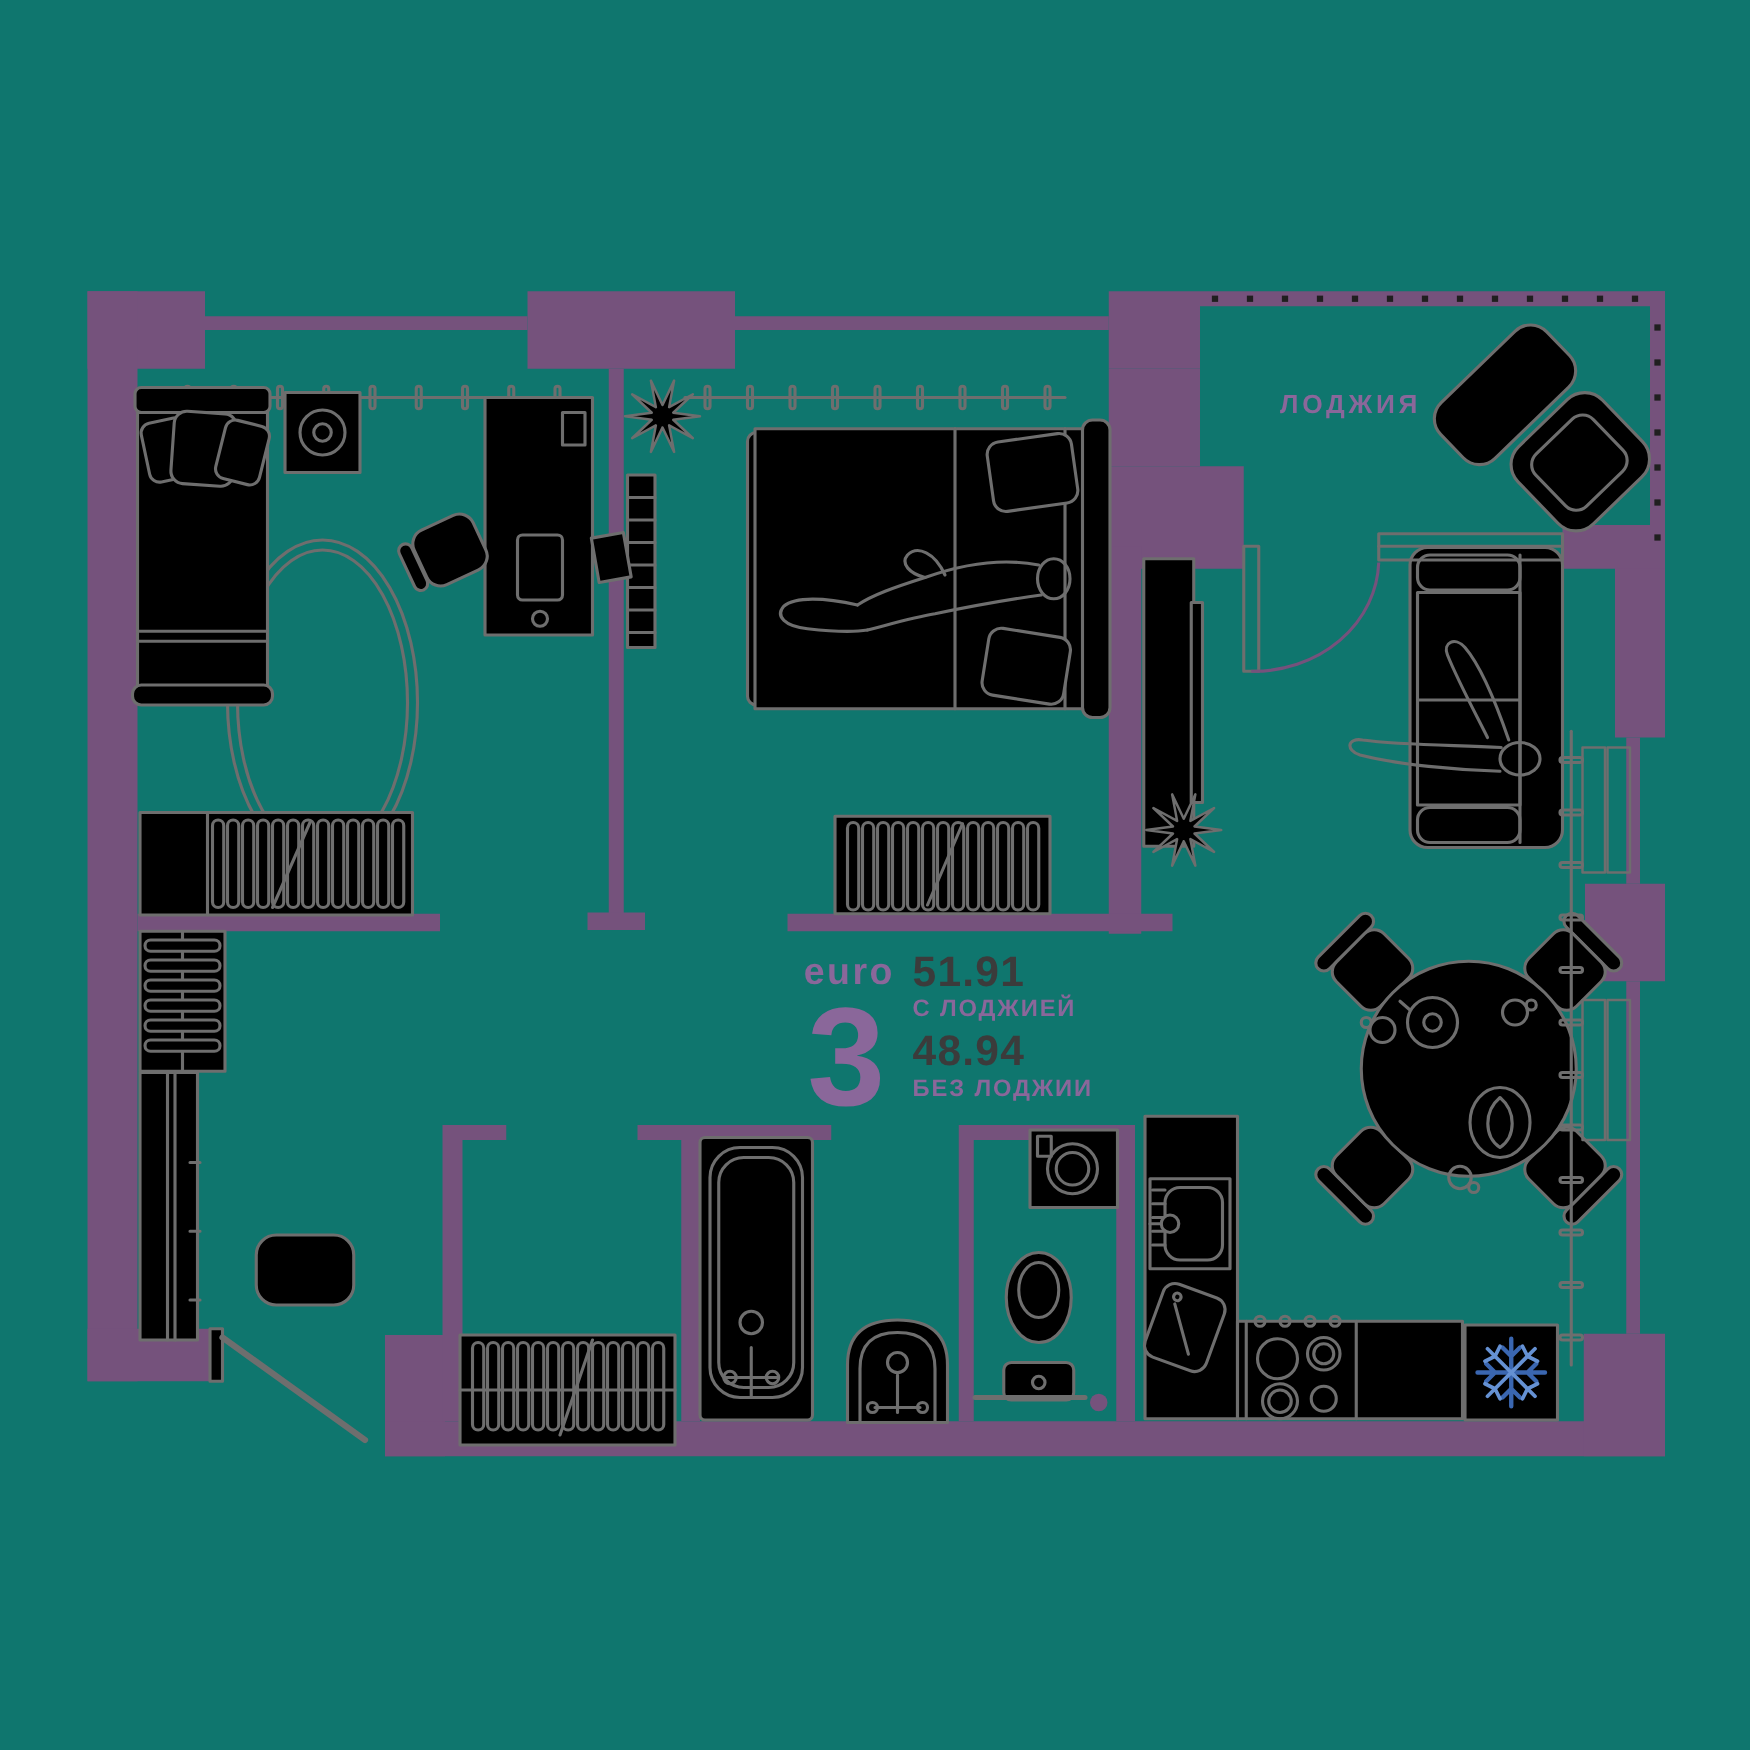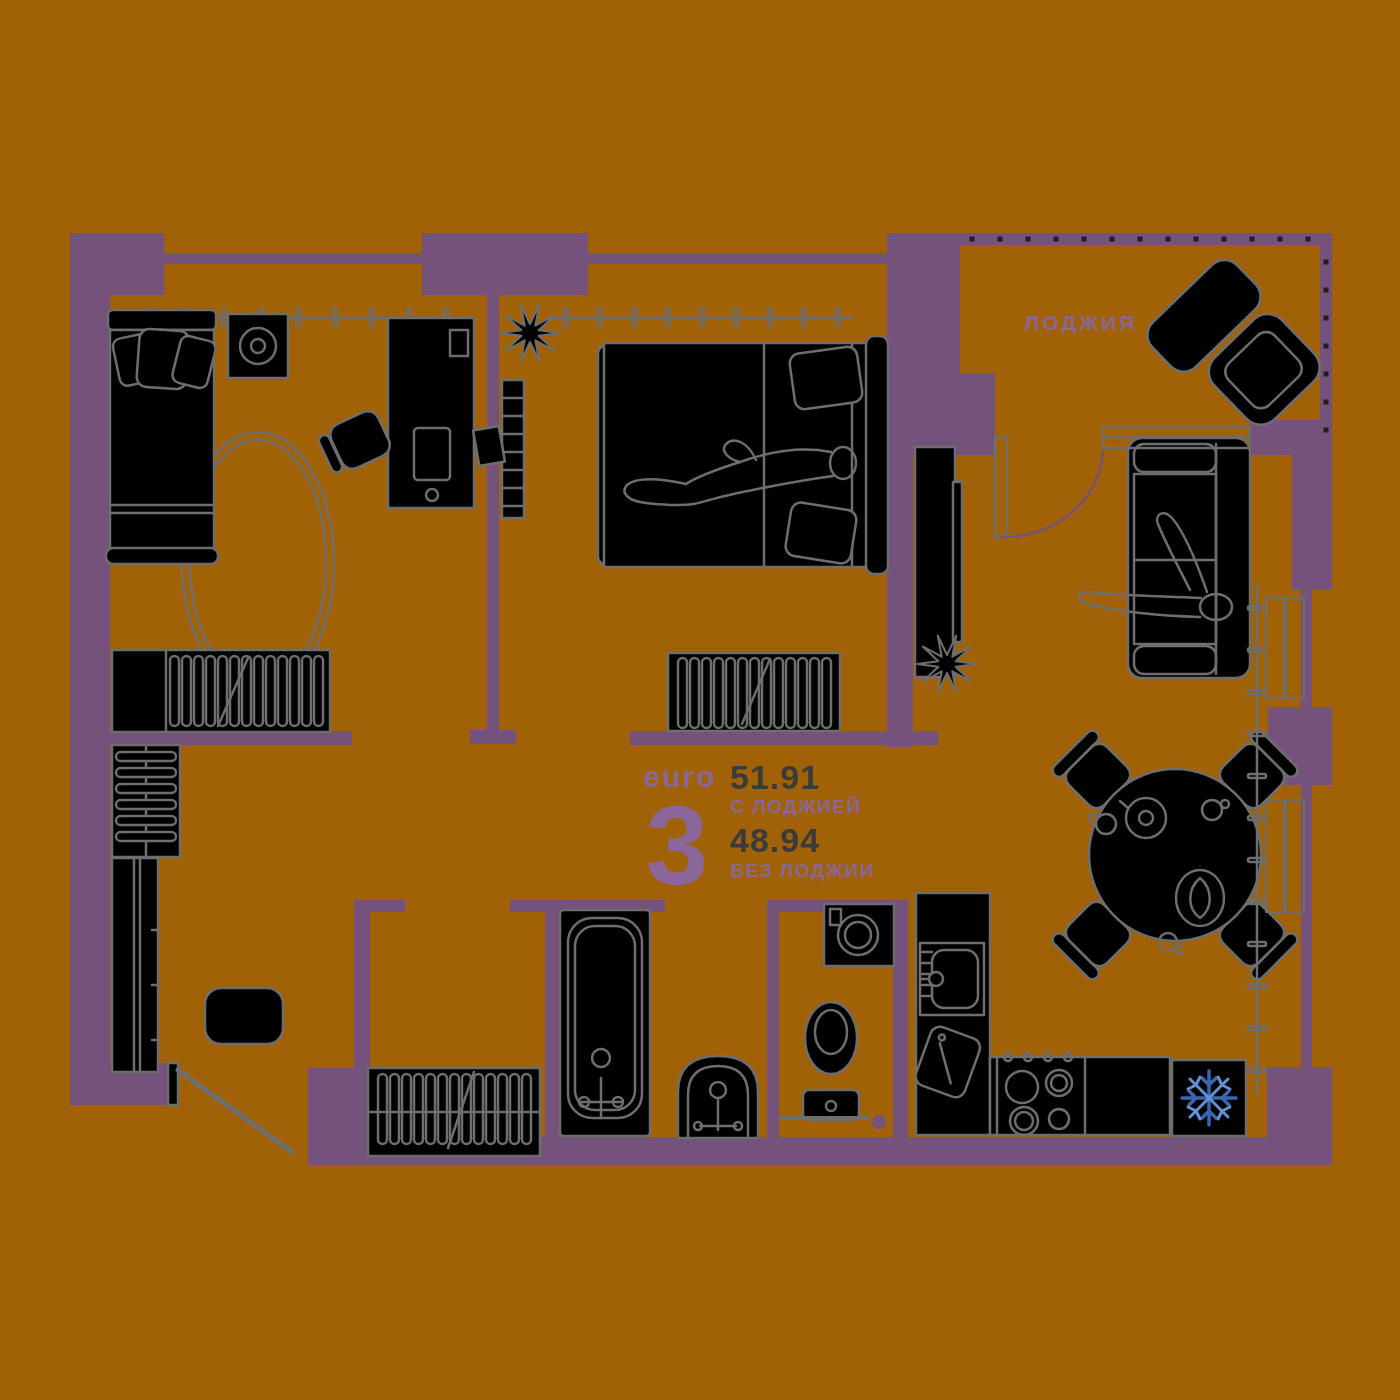--- a/index.html
+++ b/index.html
@@ -1,16 +1,16 @@
 <!DOCTYPE html>
 <html><head>
 <meta charset="utf-8">
 <style>
   html,body{margin:0;padding:0;background:#000;}
-  .stage{width:1400px;height:1400px;background:#a16207;position:relative;overflow:hidden;}
+  .stage{width:1400px;height:1400px;background:#0f766e;position:relative;overflow:hidden;}
   svg{display:block;}
   text{font-family:"Liberation Sans","DejaVu Sans",sans-serif;font-weight:bold;}
   .t-euro{font-size:30px;letter-spacing:2px;}
   .t-big{font-size:112px;}
   .t-num{font-size:34px;letter-spacing:1px;}
   .t-cap{font-size:19px;letter-spacing:1.5px;}
   .t-loggia{font-size:21px;letter-spacing:3px;}
 </style>
 </head>
 <body>

